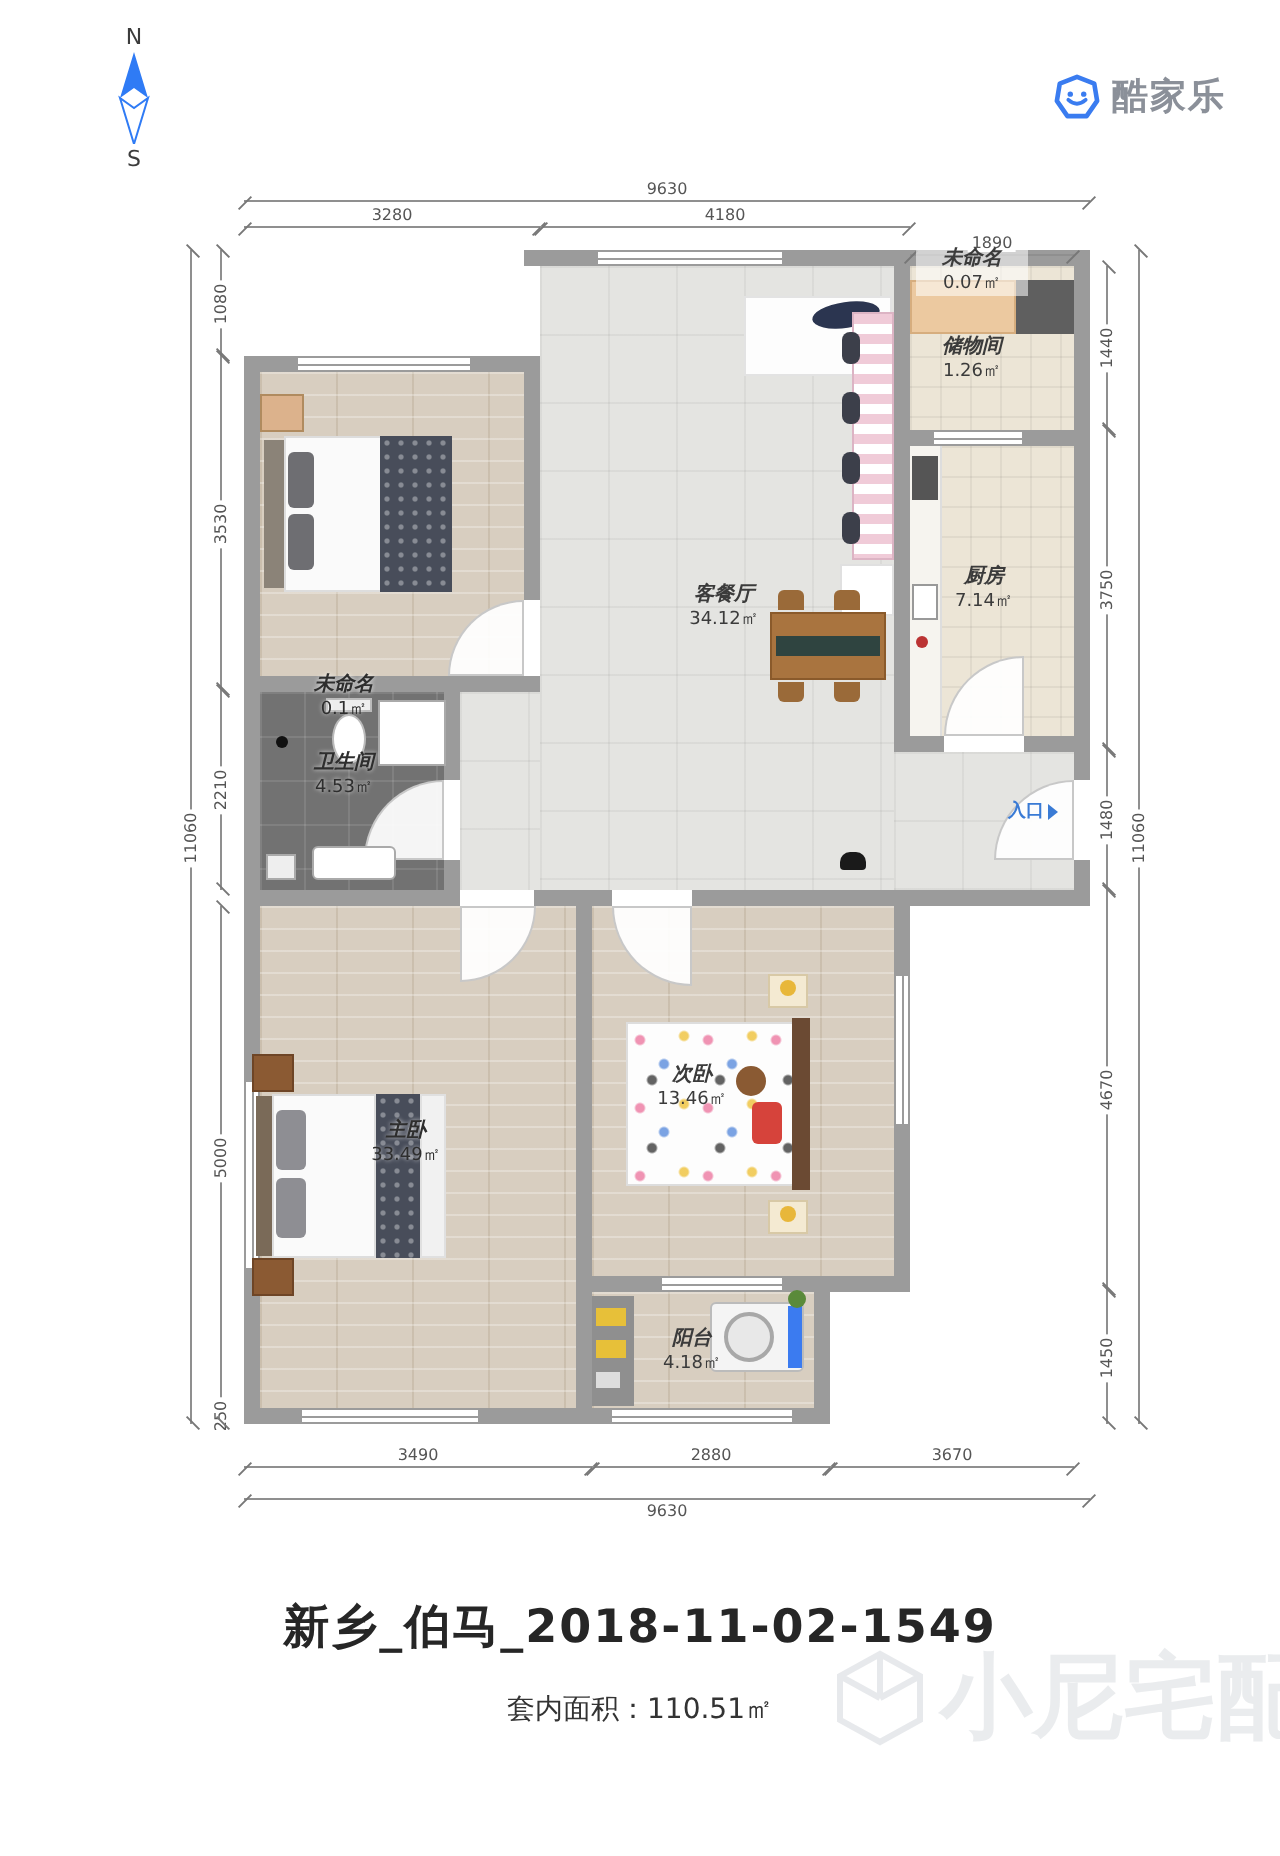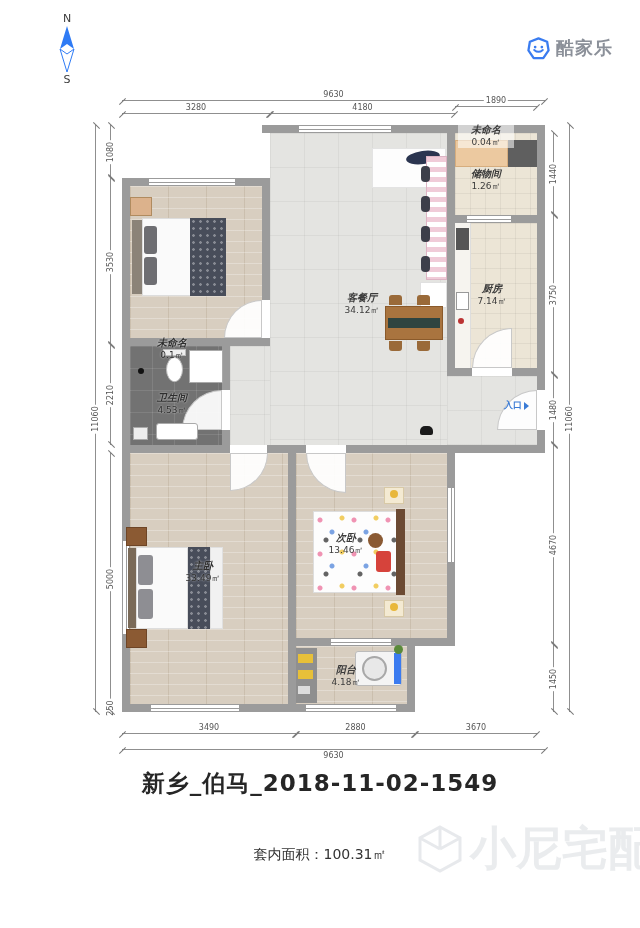--- a/index.html
+++ b/index.html
@@ -46,21 +46,21 @@
   .furn{position:absolute;box-sizing:border-box;}
   .duvet-dark{background-color:#484d5a;background-image:radial-gradient(circle,rgba(255,255,255,0.35) 1px,transparent 1.6px);background-size:7px 7px;}
   .duvet-color{background-color:#fdfdfd;background-image:
       radial-gradient(circle at 6px 8px,rgba(236,120,160,0.8) 2px,transparent 3px),
       radial-gradient(circle at 18px 20px,rgba(90,140,220,0.8) 2px,transparent 3px),
       radial-gradient(circle at 28px 6px,rgba(240,200,80,0.9) 2px,transparent 3px),
       radial-gradient(circle at 12px 28px,rgba(60,60,60,0.8) 2px,transparent 3px);
       background-size:34px 34px;}
   .sofa-stripe{background-image:repeating-linear-gradient(180deg,#f0cbd8 0 5px,#ffffff 5px 10px);border:1px solid #dcb4c4;}
   
-  .title{position:absolute;left:0;right:0;top:768px;text-align:center;font-size:23px;font-weight:bold;color:#262626;letter-spacing:1px;z-index:40;}
+  .title{position:absolute;left:0;right:0;top:798px;text-align:center;font-size:23px;font-weight:bold;color:#262626;letter-spacing:1px;z-index:40;}
   .subtitle{position:absolute;left:0;right:0;top:846px;text-align:center;font-size:14px;color:#333;z-index:40;}
   .watermark{position:absolute;top:818px;right:-14px;display:flex;align-items:center;gap:8px;
              font-size:46px;font-weight:bold;color:rgba(185,192,200,0.30);z-index:20;white-space:nowrap;}
   .entrance{position:absolute;left:504px;top:399px;font-size:9px;font-weight:bold;color:#3a7bd5;z-index:35;display:flex;align-items:center;}
   .entrance .tri{width:0;height:0;border-top:4px solid transparent;border-bottom:4px solid transparent;border-left:5px solid #3a7bd5;margin-left:2px;}
   .compass{position:absolute;left:52px;top:12px;width:30px;height:78px;text-align:center;color:#3c3c3c;font-size:11px;z-index:40;}
   .logo{position:absolute;left:527px;top:36px;display:flex;align-items:center;gap:6px;z-index:40;}
   .logo .txt{font-size:18px;color:#8b9099;font-weight:600;letter-spacing:1px;}
 </style>
 </head>
@@ -207,27 +207,27 @@
   <div class="rlabel" style="left:468px;top:283px;width:48px;">
     <span class="nm">厨房</span>
     <span class="ar">7.14㎡</span>
   </div>
   <div class="rlabel" style="left:462px;top:168px;width:48px;">
     <span class="nm">储物间</span>
     <span class="ar">1.26㎡</span>
   </div>
   <div class="rlabel" style="left:458px;top:124px;width:56px;background:rgba(255,255,255,0.55);">
     <span class="nm">未命名</span>
-    <span class="ar">0.04㎡</span>
+    <span class="ar">0.07㎡</span>
   </div>
   <div class="rlabel on-dark" style="left:148px;top:337px;width:48px;">
     <span class="nm">未命名</span>
     <span class="ar">0.1㎡</span>
   </div>
-  <div class="rlabel on-dark" style="left:146px;top:392px;width:52px;">
+  <div class="rlabel on-dark" style="left:146px;top:376px;width:52px;">
     <span class="nm">卫生间</span>
     <span class="ar">4.53㎡</span>
   </div>
   <div class="rlabel on-dark" style="left:180px;top:560px;width:46px;">
     <span class="nm">主卧</span>
     <span class="ar">33.49㎡</span>
   </div>
   <div class="rlabel" style="left:320px;top:532px;width:52px;">
     <span class="nm">次卧</span>
     <span class="ar">13.46㎡</span>
@@ -244,21 +244,21 @@
 
   <div class="hdim" style="left:122px;top:100px;width:423px;">
     <span class="dlab">9630</span>
     </div>
   <div class="hdim" style="left:122px;top:113px;width:148px;">
     <span class="dlab">3280</span>
     </div>
   <div class="hdim" style="left:270px;top:113px;width:185px;">
     <span class="dlab">4180</span>
     </div>
-  <div class="hdim" style="left:455px;top:106px;width:82px;">
+  <div class="hdim" style="left:455px;top:127px;width:82px;">
     <span class="dlab">1890</span>
     </div>
 
   <div class="hdim" style="left:122px;top:733px;width:174px;text-align:right;">
     <span class="dlab">3490</span>
     </div>
   <div class="hdim" style="left:296px;top:733px;width:119px;">
     <span class="dlab">2880</span>
     </div>
   <div class="hdim" style="left:415px;top:733px;width:122px;">
@@ -307,16 +307,16 @@
     </div>
 
   <div class="watermark">
     <svg width="44" height="48" viewBox="0 0 44 48">
       <path d="M22 2 L42 13 L42 35 L22 46 L2 35 L2 13 Z M22 2 L22 24 M2 13 L22 24 M42 13 L22 24" fill="none" stroke="rgba(185,192,200,0.35)" stroke-width="3"></path>
     </svg>
     <span>小尼宅配</span>
   </div>
   <div class="title">新乡_伯马_2018-11-02-1549</div>
   <div class="subtitle">
-    <span>套内面积：</span><span>100.31㎡</span>
+    <span>套内面积：</span><span>110.51㎡</span>
   </div>
 
 </div>
 
 </body></html>

